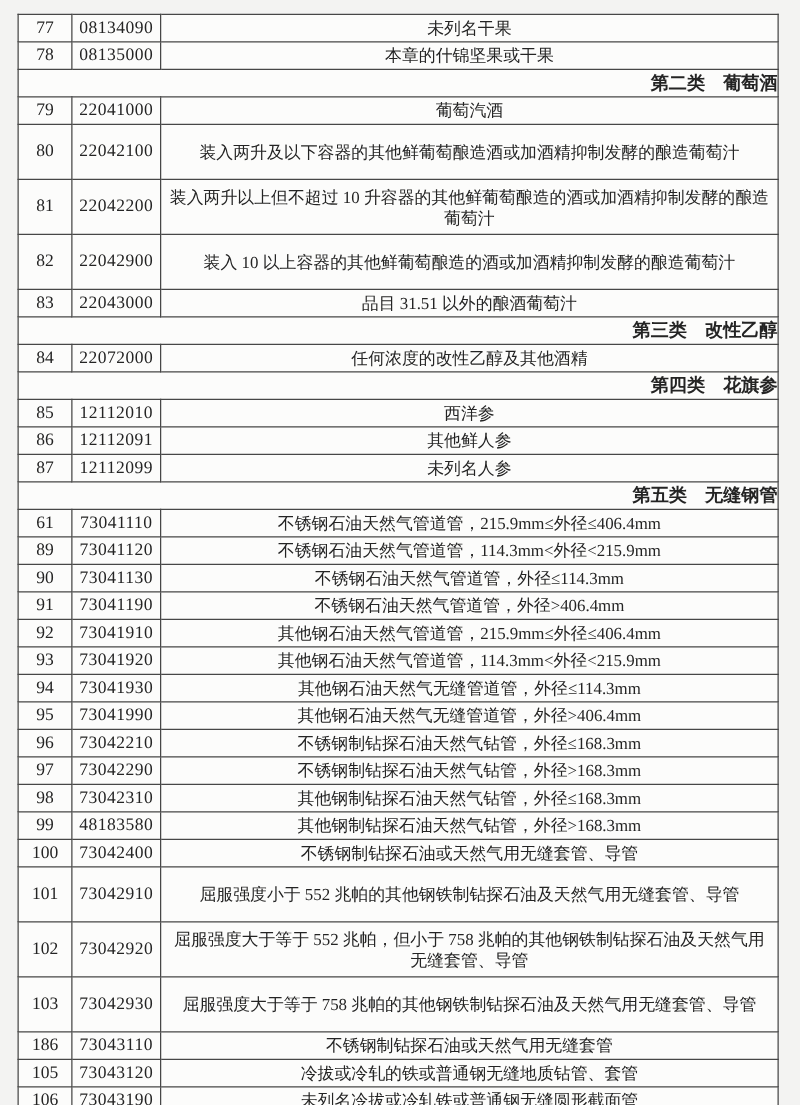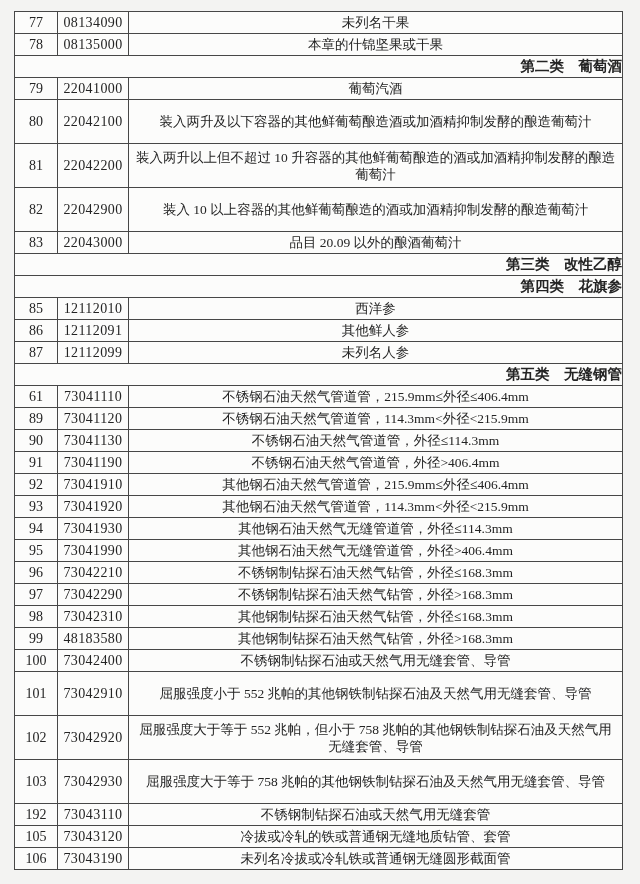--- a/index.html
+++ b/index.html
@@ -101,24 +101,29 @@
           <td class="desc">装入两升以上但不超过 10 升容器的其他鲜葡萄酿造的酒或加酒精抑制发酵的酿造葡萄汁</td>
         </tr>
         <tr class="tall">
           <td class="num">82</td>
           <td class="code">22042900</td>
           <td class="desc">装入 10 以上容器的其他鲜葡萄酿造的酒或加酒精抑制发酵的酿造葡萄汁</td>
         </tr>
         <tr>
           <td class="num">83</td>
           <td class="code">22043000</td>
-          <td class="desc">品目 20.09 以外的酿酒葡萄汁</td>
+          <td class="desc">品目 31.51 以外的酿酒葡萄汁</td>
         </tr>
         <tr class="section">
           <td colspan="3">第三类　改性乙醇</td>
+        </tr>
+        <tr>
+          <td class="num">84</td>
+          <td class="code">22072000</td>
+          <td class="desc">任何浓度的改性乙醇及其他酒精</td>
         </tr>
         <tr class="section">
           <td colspan="3">第四类　花旗参</td>
         </tr>
         <tr>
           <td class="num">85</td>
           <td class="code">12112010</td>
           <td class="desc">西洋参</td>
         </tr>
         <tr>
@@ -208,21 +213,21 @@
           <td class="num">102</td>
           <td class="code">73042920</td>
           <td class="desc">屈服强度大于等于 552 兆帕，但小于 758 兆帕的其他钢铁制钻探石油及天然气用无缝套管、导管</td>
         </tr>
         <tr class="tall">
           <td class="num">103</td>
           <td class="code">73042930</td>
           <td class="desc">屈服强度大于等于 758 兆帕的其他钢铁制钻探石油及天然气用无缝套管、导管</td>
         </tr>
         <tr>
-          <td class="num">192</td>
+          <td class="num">186</td>
           <td class="code">73043110</td>
           <td class="desc">不锈钢制钻探石油或天然气用无缝套管</td>
         </tr>
         <tr>
           <td class="num">105</td>
           <td class="code">73043120</td>
           <td class="desc">冷拔或冷轧的铁或普通钢无缝地质钻管、套管</td>
         </tr>
         <tr>
           <td class="num">106</td>

